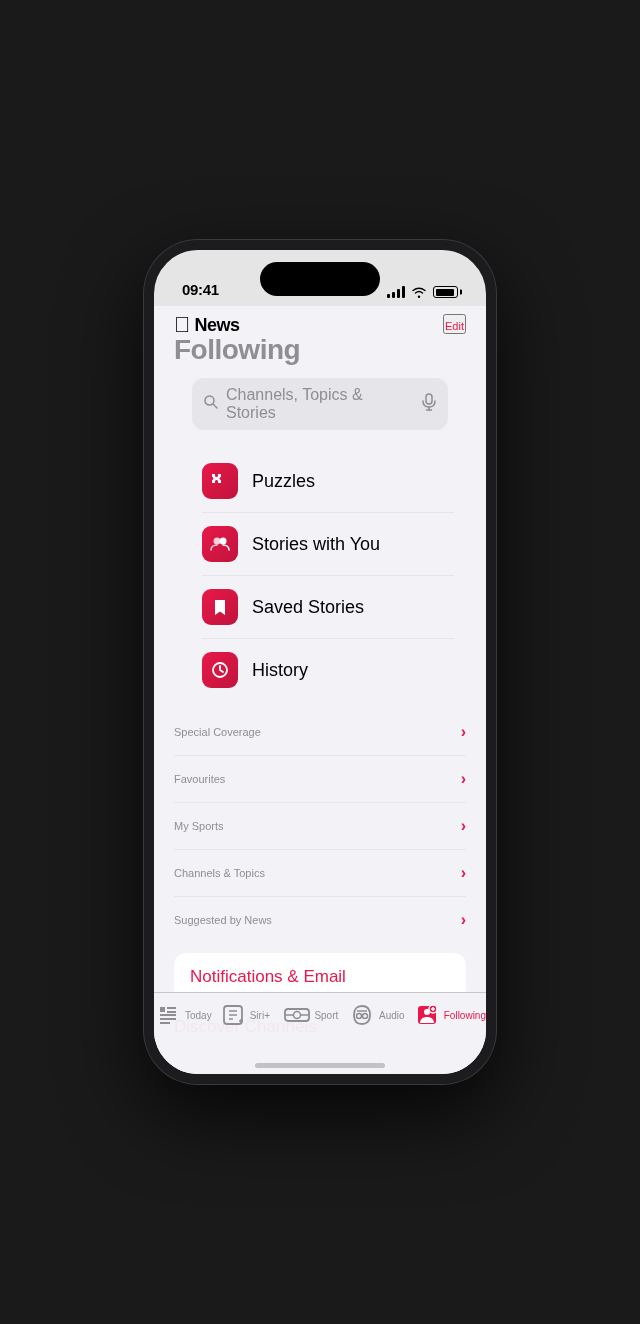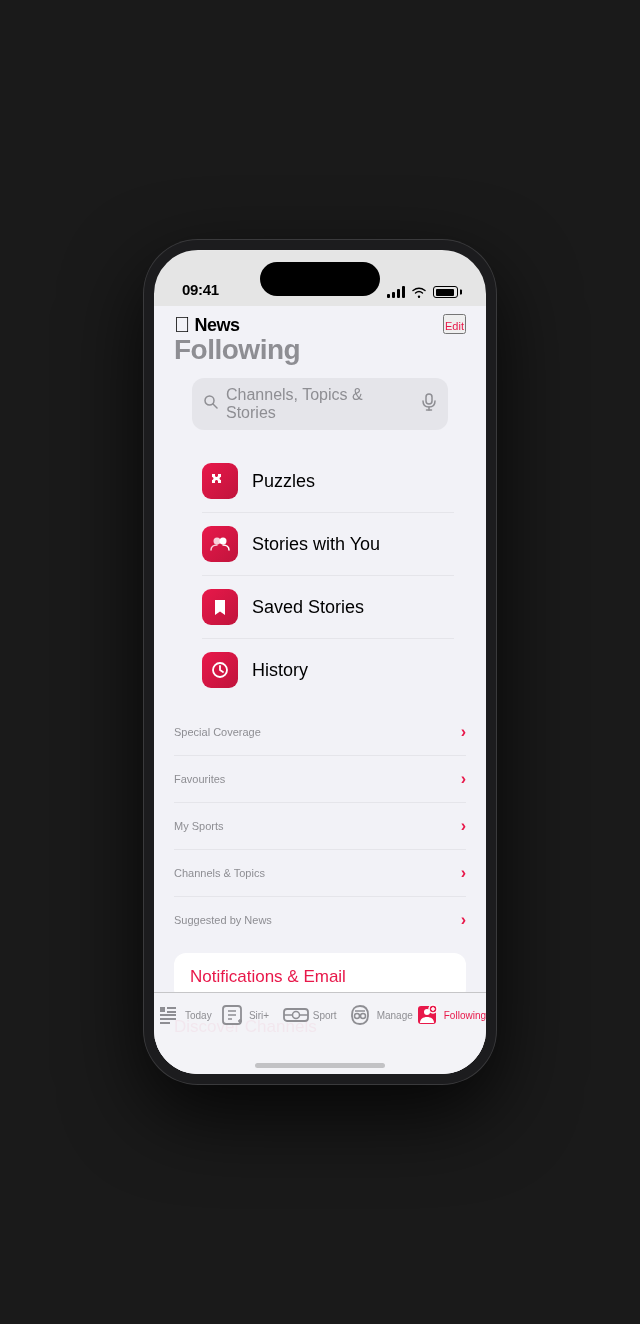--- a/index.html
+++ b/index.html
@@ -564,21 +564,21 @@
 
     <div class="tab-item">
       <div class="tab-icon">
         <svg width="24" height="24" viewBox="0 0 24 24" fill="none">
           <path d="M12 3 Q20 3 20 12 Q20 21 12 21 Q4 21 4 12 Q4 3 12 3 Z" stroke="#8e8e93" stroke-width="1.8" fill="none"></path>
           <circle cx="9" cy="13" r="2.5" stroke="#8e8e93" stroke-width="1.5" fill="none"></circle>
           <circle cx="15" cy="13" r="2.5" stroke="#8e8e93" stroke-width="1.5" fill="none"></circle>
           <line x1="7" y1="8" x2="17" y2="8" stroke="#8e8e93" stroke-width="1.5"></line>
         </svg>
       </div>
-      <span class="tab-label">Manage</span>
+      <span class="tab-label">Audio</span>
     </div>
 
     <div class="tab-item">
       <div class="tab-icon">
         <svg width="24" height="24" viewBox="0 0 24 24" fill="none">
           <rect x="3" y="3" width="18" height="18" rx="3" fill="#e8184a"></rect>
           <circle cx="12" cy="9" r="3" fill="white"></circle>
           <path d="M5 20 C5 16 8 14 12 14 C16 14 19 16 19 20" fill="white"></path>
           <circle cx="18" cy="6" r="4" fill="#e8184a" stroke="white" stroke-width="1.5"></circle>
           <line x1="18" y1="4" x2="18" y2="8" stroke="white" stroke-width="1.5"></line>

